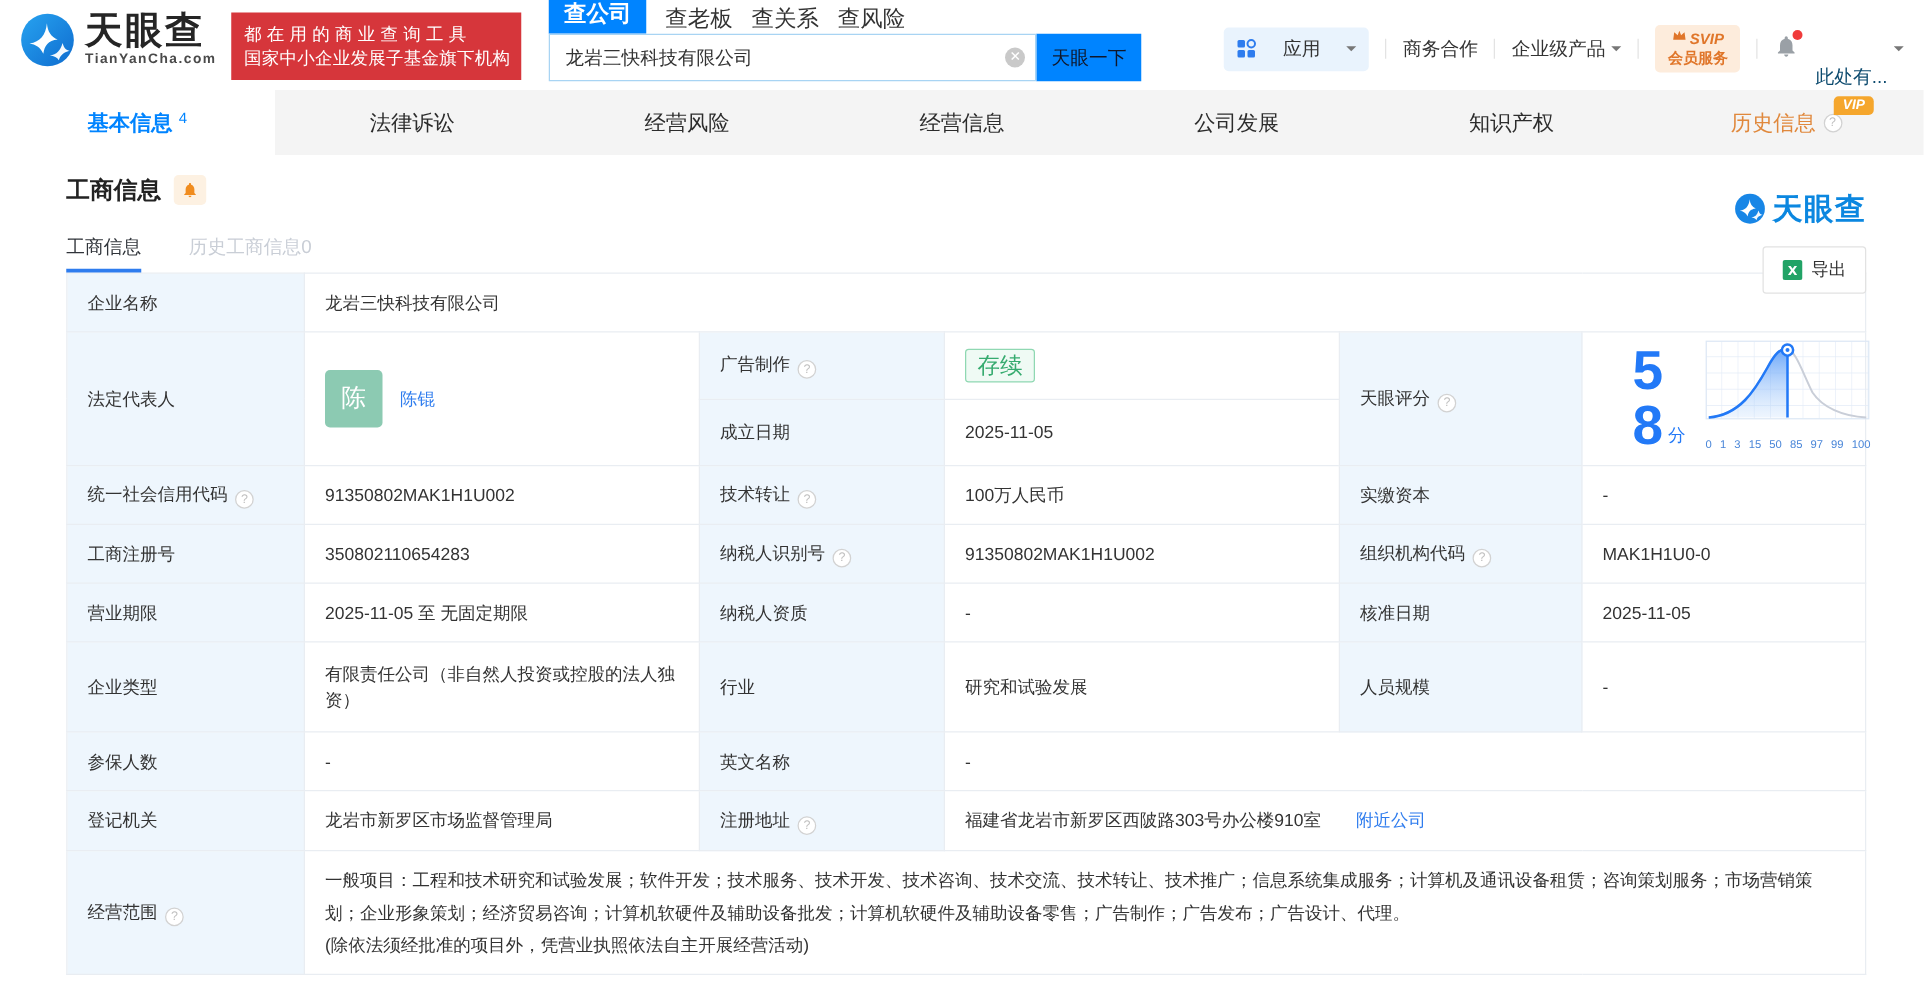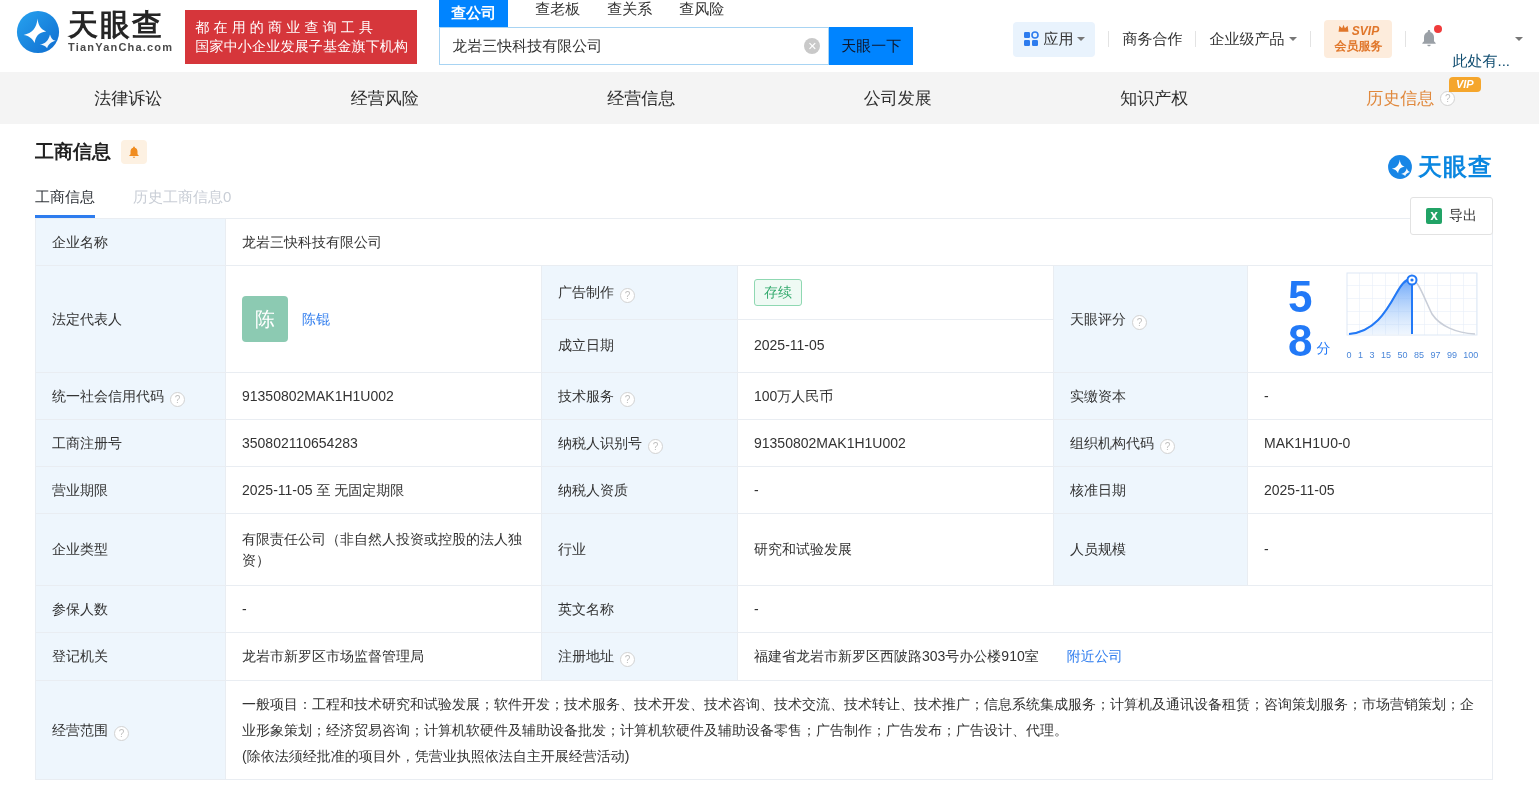--- a/index.html
+++ b/index.html
@@ -15,34 +15,34 @@
   .logo{display:flex; margin-top:9px; align-items:flex-start; flex-shrink:0;}
   .logo svg{width:46px; height:46px;}
   .logo-txt{margin-left:7px;}
   .logo-name{font-size:30px; font-weight:bold; color:#252525; line-height:32px; letter-spacing:2px;}
   .logo-sub{font-size:11px; font-weight:bold; color:#4a4a4a; letter-spacing:1.2px;}
   .slogan{width:232px; height:54px; background:var(--red); color:#fff; margin:10px 0 0 12px;
           padding:8px 10px; font-size:14px; line-height:19px; flex-shrink:0;}
   .slogan .l1{letter-spacing:4.2px; white-space:nowrap;}
   .slogan .l2{letter-spacing:0.2px; white-space:nowrap;}
   .searchblock{margin-left:22px; flex-shrink:0;}
-  .stabs{display:flex; align-items:flex-start; height:27px; font-size:15px; gap:27px;}
+  .stabs{display:flex; align-items:flex-end; height:27px; font-size:18px; gap:15px;}
   .stab{color:#333; cursor:pointer;}
   .stab.active{background:var(--brand); color:#fff; font-weight:bold; padding:4px 12px;}
   .srow{display:flex;}
   .sinputwrap{position:relative;}
   .sinput{width:390px; height:38px; border:1px solid #a8d4f3; padding:0 34px 0 12px;
           font-size:15px; color:#333; outline:none; font-family:inherit;}
   .clear{position:absolute; right:9px; top:11px; width:16px; height:16px; border-radius:50%;
          background:#c9c9c9; color:#fff; font-size:11px; line-height:16px; text-align:center; cursor:pointer;}
   .sbtn{width:84px; height:38px; background:var(--brand); color:#0f172a; border:none;
         font-size:15px; cursor:pointer; font-family:inherit;}
   .rnav{margin-left:auto; display:flex; align-items:center; margin-top:20px; height:38px;
         font-size:15px; gap:13px; flex-shrink:0; white-space:nowrap;}
-  .chip{display:flex; align-items:center; gap:4px; background:#e9f3fd; border-radius:4px;
+  .chip{display:flex; align-items:center; gap:21px; background:#e9f3fd; border-radius:4px;
         padding:8px 10px; cursor:pointer;}
   .caret{width:0; height:0; border:4px solid transparent; border-top-color:#777; margin-top:4px;}
   .vdiv{width:1px; height:16px; background:#e3e3e3;}
   .navitem{display:flex; align-items:center; gap:5px; cursor:pointer; color:#333;}
   .svip{background:#fdecdc; border-radius:4px; padding:4px 10px; text-align:center;
         color:#e0762a; font-size:12px; font-weight:bold; line-height:15px; cursor:pointer;}
   .svip .sline{display:flex; gap:3px; justify-content:center; font-style:italic;}
   .bellwrap{position:relative; cursor:pointer;}
   .reddot{position:absolute; top:-3px; right:-3px; width:8px; height:8px; border-radius:50%; background:#f03b3b;}
   .ellip{color:#0c4a6e;margin-top:44px;}
@@ -53,41 +53,41 @@
   .mtab.active{background:#fff; color:var(--brand); font-weight:bold;}
   .mcount{font-size:12px; margin-left:5px; position:relative; top:-4px; font-weight:normal;}
   .mtab.history{color:var(--orange);}
   .vipbadge{position:absolute; top:5px; margin-left:108px; background:var(--vip); color:#fff;
             font-size:11px; font-weight:bold; font-style:italic; padding:1px 7px 2px;
             border-radius:4px 4px 4px 0;}
   .help{display:inline-flex; width:15px; height:15px; border-radius:50%; border:1px solid #d2d2d2;
         color:#bfbfbf; font-size:10px; align-items:center; justify-content:center;
         margin-left:6px; vertical-align:-2px; background:#fff; cursor:pointer; flex-shrink:0;}
   
-  .section{padding:0 46px 0 35px; position:relative;}
+  .section{padding:0 46px 0 53px; position:relative;}
   .sechead{margin-top:15px; display:flex; align-items:center;}
   .sectitle{font-size:19px; font-weight:bold; color:#222;}
   .alertchip{width:26px; height:24px; background:#fdf1e2; border-radius:4px; margin-left:10px;
              display:flex; align-items:center; justify-content:center; cursor:pointer;}
   .watermark{position:absolute; right:46px; top:12px; display:flex; align-items:center; gap:5px;}
   .watermark svg{width:26px; height:26px;}
   .wm-name{font-size:24px; font-weight:bold; color:#0b87e0; letter-spacing:1px;}
   .subtabs{margin-top:19px; display:flex; gap:38px; font-size:15px; align-items:flex-end; height:34px;}
   .subtab{padding-bottom:11px; cursor:pointer; color:#c9ced6;}
   .subtab.active{color:#30343a; border-bottom:3px solid var(--link); padding-bottom:8px;}
   .exportbtn{position:absolute; right:46px; top:58px; display:flex; align-items:center; gap:7px;
              border:1px solid #e2e2e2; border-radius:3px; background:#fff; padding:9px 15px;
              font-size:14px; color:#333; cursor:pointer; font-family:inherit;}
   
   table{width:100%; border-collapse:collapse; table-layout:fixed;}
   td{border:1px solid var(--bd); font-size:14px; color:#333; padding:6px 16px;
      vertical-align:middle; line-height:21px; word-break:break-all;}
   td.lbl{background:var(--lblbg); word-break:keep-all;}
   .badge{display:inline-block; background:var(--green-bg); border:1px solid var(--green-bd);
-         color:var(--green-t); font-size:14px; padding:2px 9px; border-radius:3px;}
+         color:var(--green-t); font-size:18px; padding:2px 9px; border-radius:3px;}
   .repcell{display:flex; align-items:center; gap:14px;}
   .avatar{width:46px; height:46px; border-radius:4px; background:var(--avatar); color:#fff;
           font-size:20px; display:flex; align-items:center; justify-content:center; cursor:pointer; flex-shrink:0;}
   a.lnk{color:var(--link); text-decoration:none; cursor:pointer;}
   .scorecell{display:flex; align-items:center; gap:16px; padding-left:24px;}
   .scorenum{font-size:44px; font-weight:bold; color:var(--score); line-height:44px;}
   .scoreunit{font-size:14px; color:var(--score); align-self:flex-end; margin:0 0 7px -12px;}
   .chart{width:132px;}
   .axis{display:flex; justify-content:space-between; font-size:9px; color:#4a86d8; margin-top:1px;}
   .scopeval{line-height:26px; word-break:break-all;}
@@ -172,20 +172,24 @@
       <span class="reddot"></span>
     </div>
     <div class="navitem">
       <span class="ellip">此处有...</span>
       <span class="caret"></span>
     </div>
   </div>
 </div>
 
 <div class="tabbar">
+  <div class="mtab active">
+    <span>基本信息</span>
+    <span class="mcount">4</span>
+  </div>
   <div class="mtab">法律诉讼</div>
   <div class="mtab">经营风险</div>
   <div class="mtab">经营信息</div>
   <div class="mtab">公司发展</div>
   <div class="mtab">知识产权</div>
   <div class="mtab history">
     <span class="vipbadge">VIP</span>
     <span>历史信息</span>
     <span class="help">?</span>
   </div>
@@ -299,21 +303,21 @@
       <td class="lbl">成立日期</td>
       <td>2025-11-05</td>
     </tr>
 
     <tr style="height:47px">
       <td class="lbl">
         <span>统一社会信用代码</span><span class="help">?</span>
       </td>
       <td>91350802MAK1H1U002</td>
       <td class="lbl">
-        <span>技术服务</span><span class="help">?</span>
+        <span>技术转让</span><span class="help">?</span>
       </td>
       <td>100万人民币</td>
       <td class="lbl">实缴资本</td>
       <td>-</td>
     </tr>
 
     <tr style="height:47px">
       <td class="lbl">工商注册号</td>
       <td>350802110654283</td>
       <td class="lbl">

